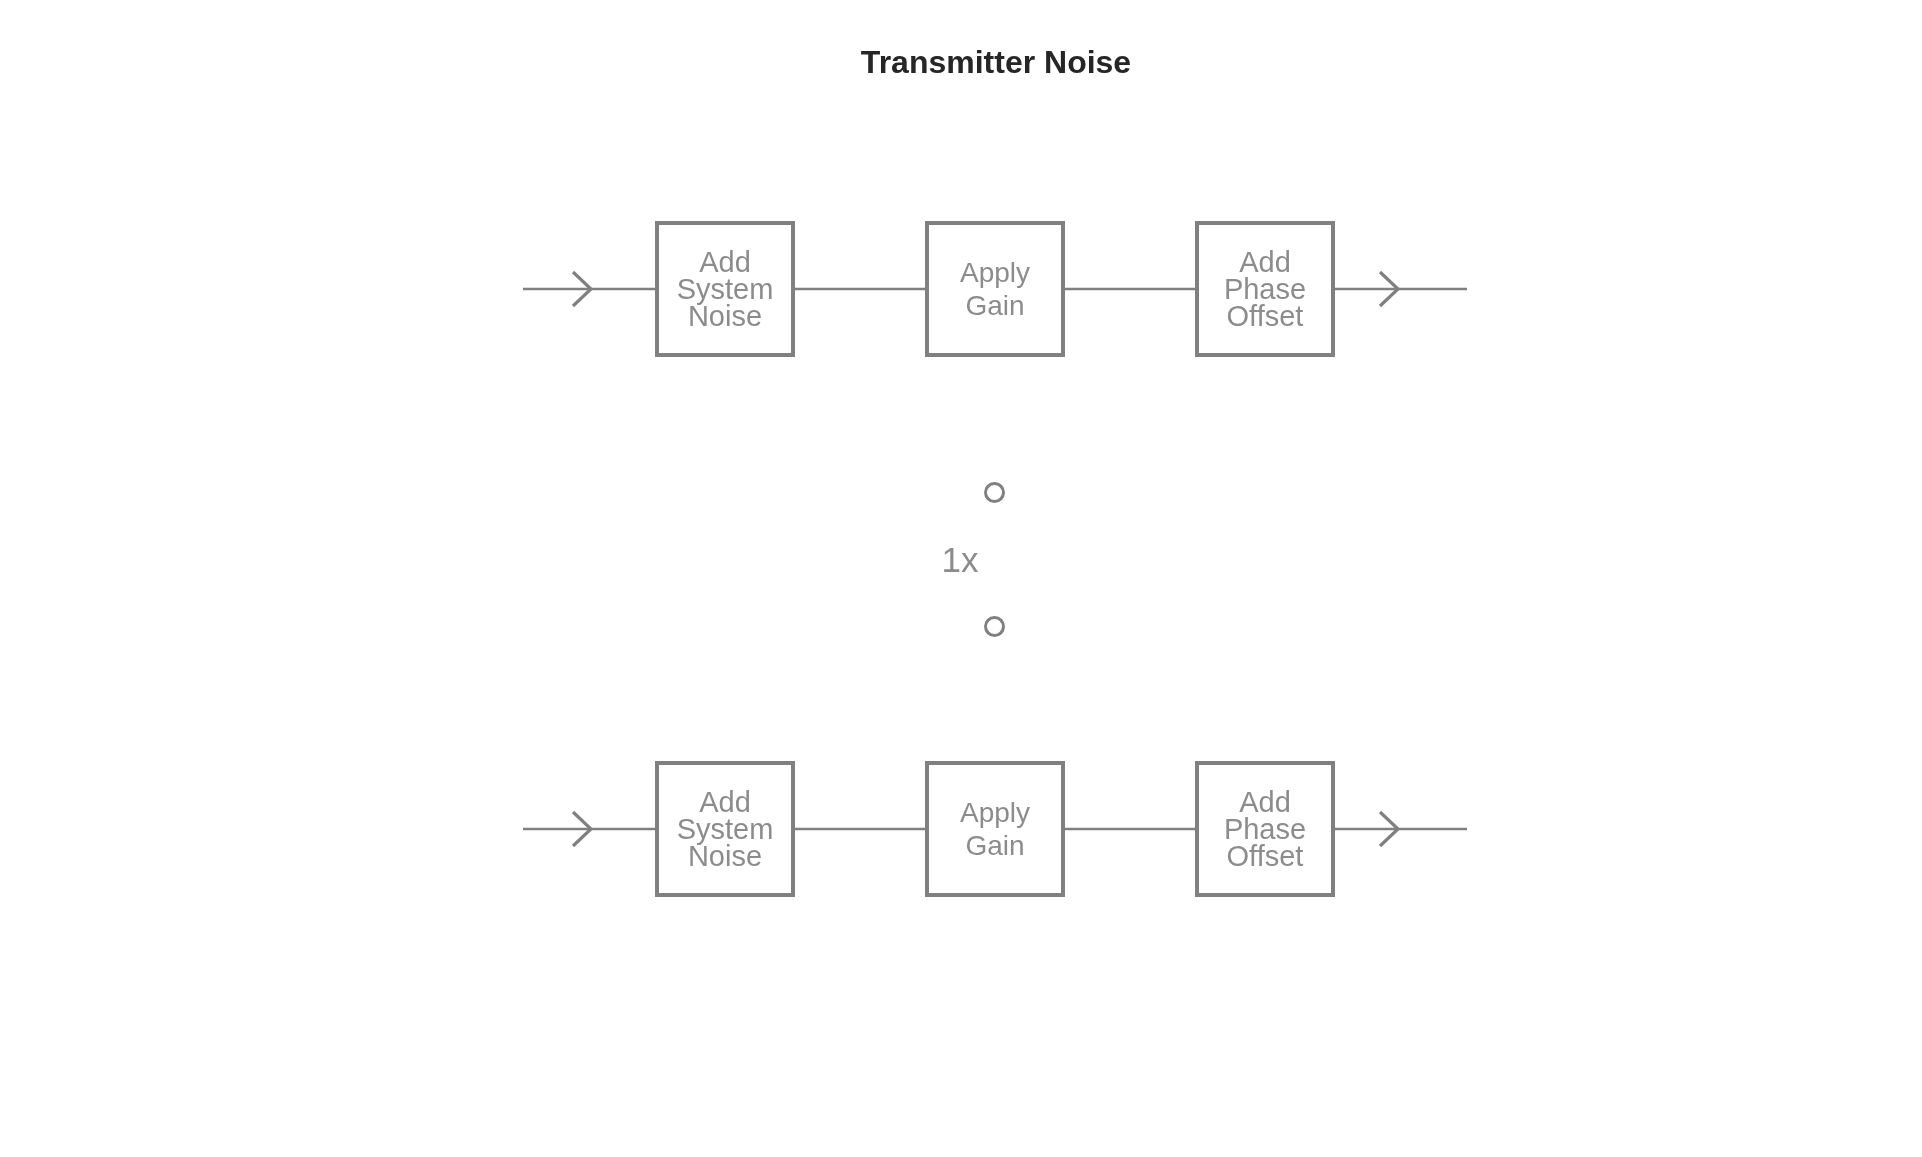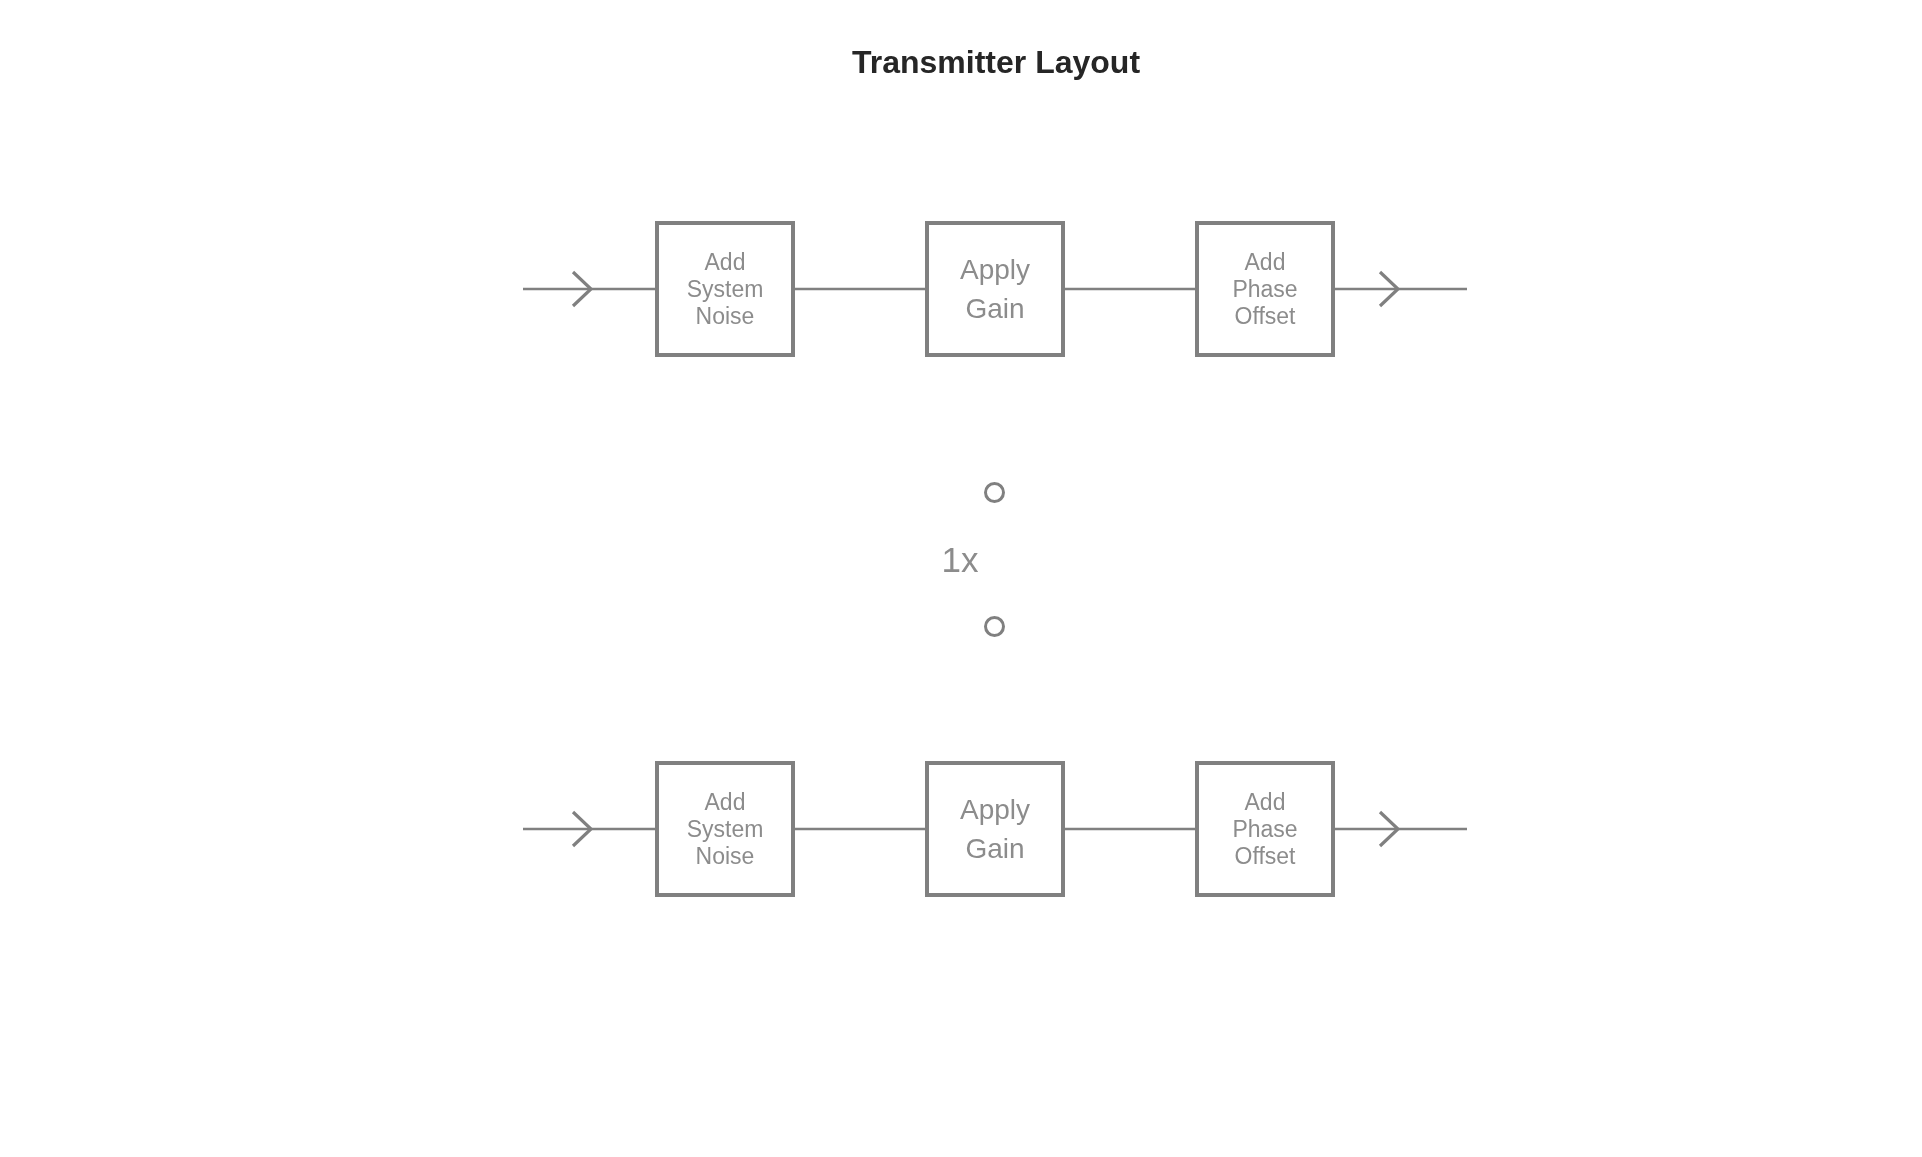--- a/index.html
+++ b/index.html
@@ -54,26 +54,26 @@
     display: flex;
     align-items: center;
     justify-content: center;
     text-align: center;
   }
   .block .label {
     color: #8c8c8c;
     white-space: pre-line;
   }
   .label-three {
-    font-size: 23px;
+    font-size: 29px;
     line-height: 27px;
   }
   .label-two {
     font-size: 28px;
-    line-height: 39px;
+    line-height: 33px;
   }
   .row1-block { top: 221px; }
   .row2-block { top: 761px; }
   .col1 { left: 655px; }
   .col2 { left: 925px; }
   .col3 { left: 1195px; }
   .ring {
     position: absolute;
     width: 21px;
     height: 21px;
@@ -93,21 +93,21 @@
     font-size: 35px;
     color: #8c8c8c;
     white-space: nowrap;
   }
 </style>
 </head>
 <body>
 
 <div class="canvas">
 
-  <div class="diagram-title">Transmitter Layout</div>
+  <div class="diagram-title">Transmitter Noise</div>
 
   <div>
     <svg class="flow-svg row1">
       <line class="flow-line" x1="0" y1="22" x2="944" y2="22"></line>
       <polyline class="flow-arrow" points="50,5 68,22 50,39"></polyline>
       <polyline class="flow-arrow" points="857,5 875,22 857,39"></polyline>
     </svg>
 
     <div class="block row1-block col1">
       <span class="label label-three">Add

